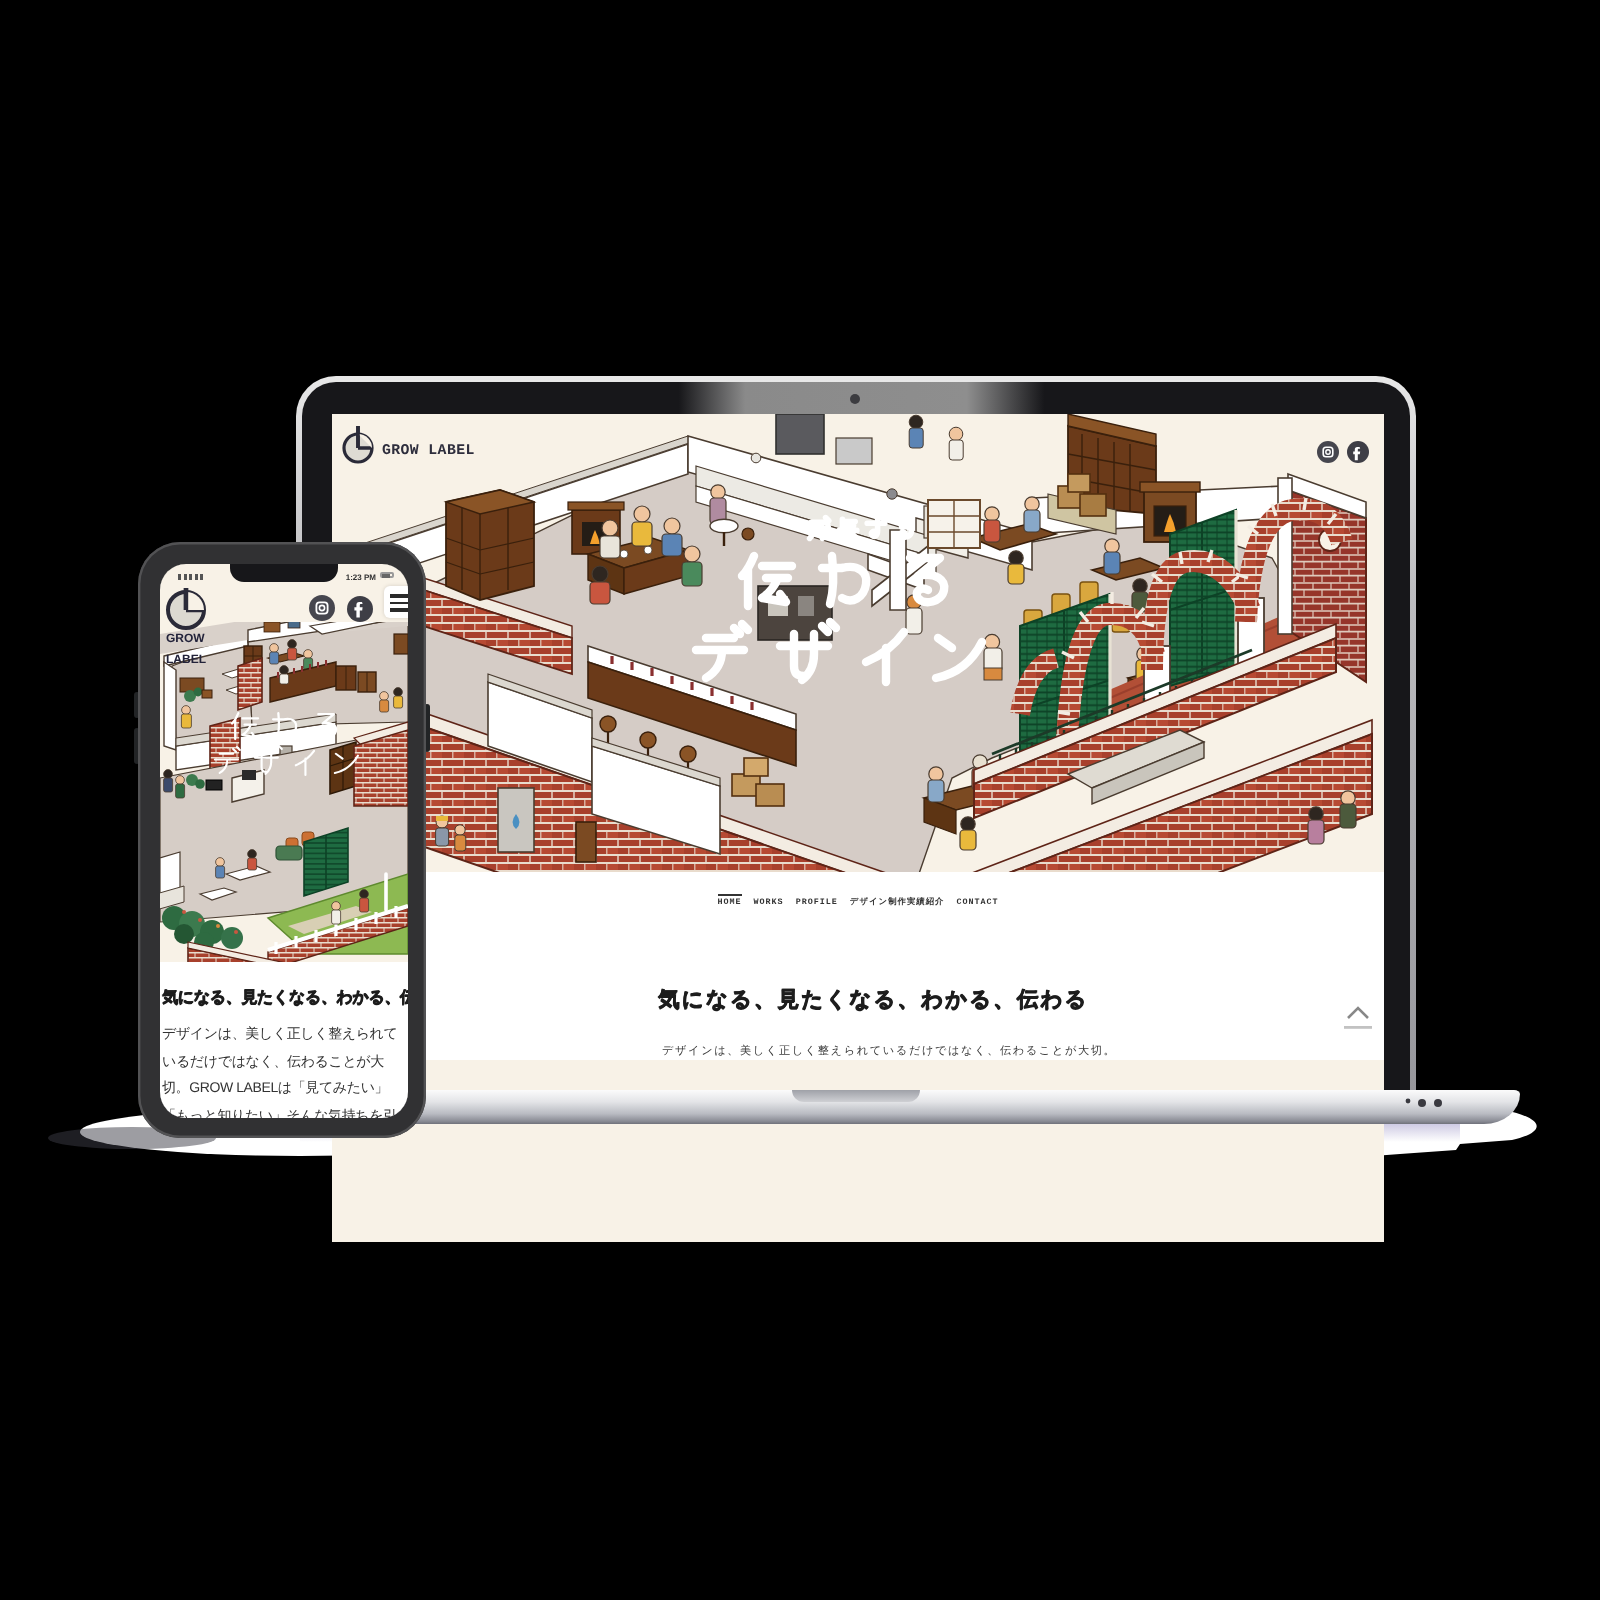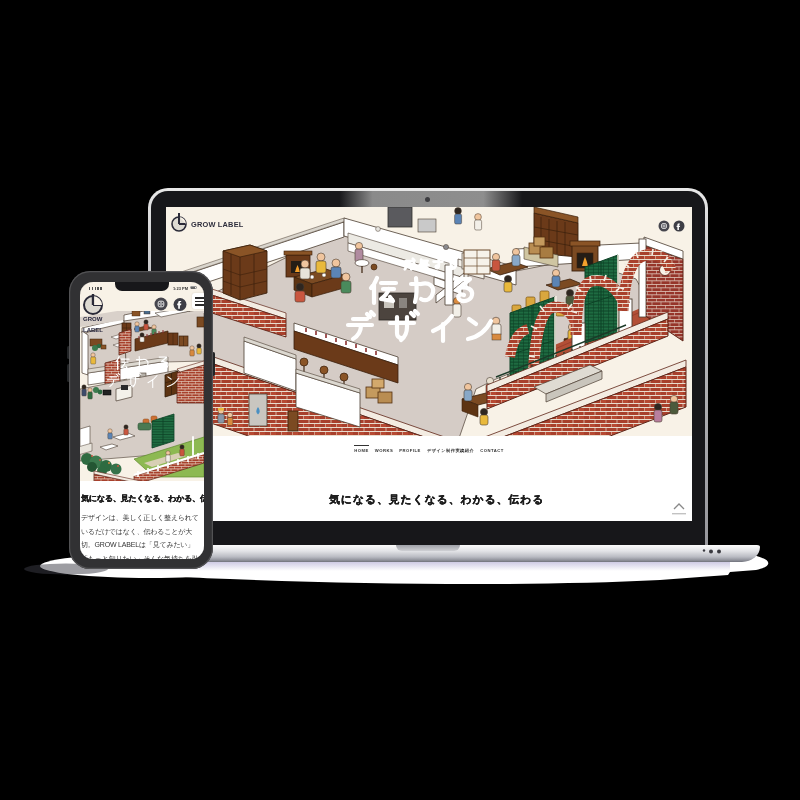--- a/index.html
+++ b/index.html
@@ -26,21 +26,21 @@
   </svg>
 
 <div class="abs" style="left:148px;top:188px;width:560px;height:357px;border-radius:20px 20px 0 0;background:linear-gradient(180deg,#e8e8e8,#bdbdc0 30%,#97979c);">
 
   <div class="abs" style="left:3px;top:3px;width:554px;height:354px;border-radius:17px 17px 0 0;background:#17171a;"></div>
 
   <div class="abs" style="left:3px;top:3px;width:554px;height:16px;border-radius:17px 17px 0 0;background:linear-gradient(90deg,rgba(138,138,138,0) 34%,#8a8a8a 40%,#8e8e8e 60%,rgba(138,138,138,0) 67%);"></div>
 
   <div class="abs" style="left:277px;top:9px;width:5px;height:5px;border-radius:50%;background:#3c3c40;"></div>
 
-  <div class="abs" style="left:18px;top:19px;width:526px;height:314px;background:#f8f2e7;overflow:hidden;" id="lapscreen">
+  <div class="abs" style="left:18px;top:19px;width:526px;height:414px;background:#f8f2e7;overflow:hidden;font-family:Liberation Mono, monospace;" id="lapscreen">
 
     <svg class="abs" style="left:0;top:0" width="526" height="229" viewBox="0 0 526 229" id="lapsvg">
       <defs>
         <pattern id="bk" width="11" height="8" patternUnits="userSpaceOnUse">
           <rect width="11" height="8" fill="#a8402c"></rect>
           <path d="M0 .5h11M0 4.5h11" stroke="#e9dccd" stroke-width="1"></path>
           <path d="M5.5 .5v4M0 4.5v4M11 4.5v4" stroke="#e9dccd" stroke-width="0.7"></path>
           <rect x="5.5" y="1" width="5.5" height="3" fill="#c25138" opacity="0.55"></rect>
         </pattern>
         <pattern id="bk2" width="9" height="7" patternUnits="userSpaceOnUse">

